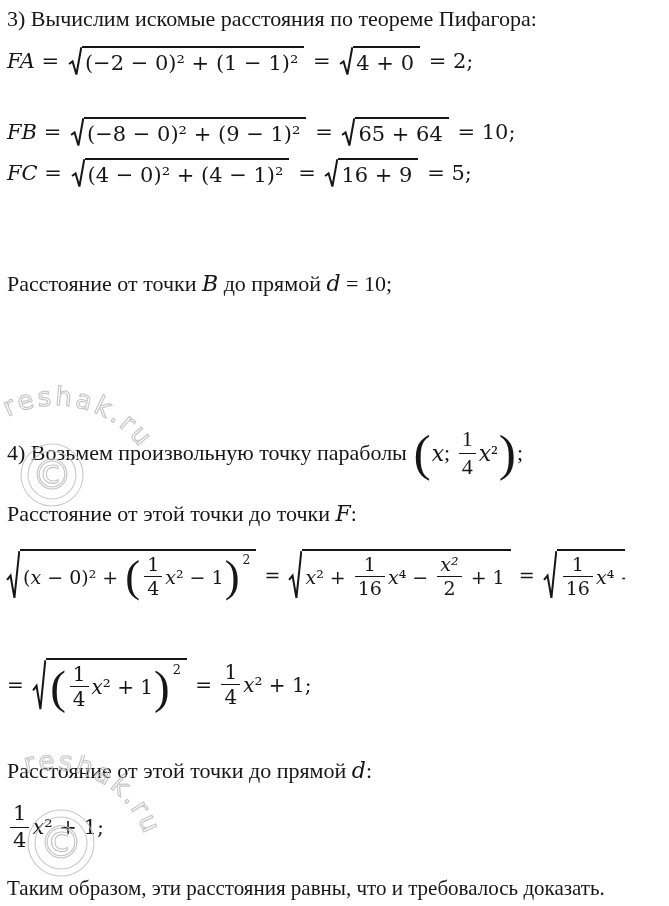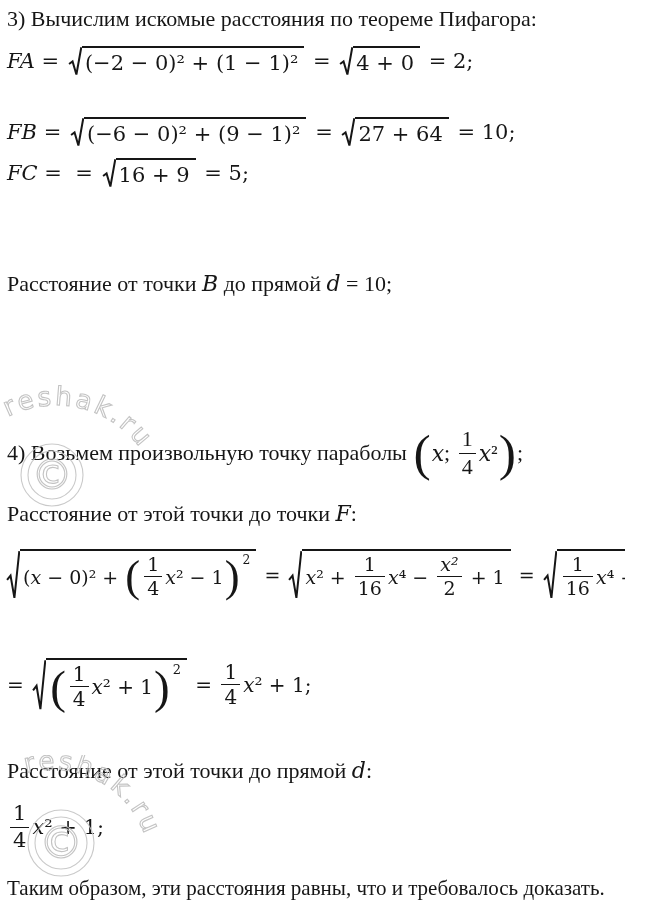--- a/index.html
+++ b/index.html
@@ -69,34 +69,40 @@
     </span>
     <span class="tok"> = 2;</span>
   </div>
 
   <div class="abs math-line" style="top:117px">
     <i class="var">FB</i><span class="tok"> = </span>
     <span class="sqrt">
       <svg class="rs" viewBox="0 0 20 60" preserveAspectRatio="none">
           <path d="M1.5 36 L6.5 31 L12 57 L19 2.5"></path>
         </svg>
-      <span class="box">(−6 − 0)² + (9 − 1)²</span>
-    </span>
-    <span class="tok"> = </span>
-    <span class="sqrt">
-      <svg class="rs" viewBox="0 0 20 60" preserveAspectRatio="none">
-          <path d="M1.5 36 L6.5 31 L12 57 L19 2.5"></path>
-        </svg>
-      <span class="box">27 + 64</span>
+      <span class="box">(−8 − 0)² + (9 − 1)²</span>
+    </span>
+    <span class="tok"> = </span>
+    <span class="sqrt">
+      <svg class="rs" viewBox="0 0 20 60" preserveAspectRatio="none">
+          <path d="M1.5 36 L6.5 31 L12 57 L19 2.5"></path>
+        </svg>
+      <span class="box">65 + 64</span>
     </span>
     <span class="tok"> = 10;</span>
   </div>
 
   <div class="abs math-line" style="top:158px">
     <i class="var">FC</i><span class="tok"> = </span>
+    <span class="sqrt">
+      <svg class="rs" viewBox="0 0 20 60" preserveAspectRatio="none">
+          <path d="M1.5 36 L6.5 31 L12 57 L19 2.5"></path>
+        </svg>
+      <span class="box">(4 − 0)² + (4 − 1)²</span>
+    </span>
     <span class="tok"> = </span>
     <span class="sqrt">
       <svg class="rs" viewBox="0 0 20 60" preserveAspectRatio="none">
           <path d="M1.5 36 L6.5 31 L12 57 L19 2.5"></path>
         </svg>
       <span class="box">16 + 9</span>
     </span>
     <span class="tok"> = 5;</span>
   </div>
 

